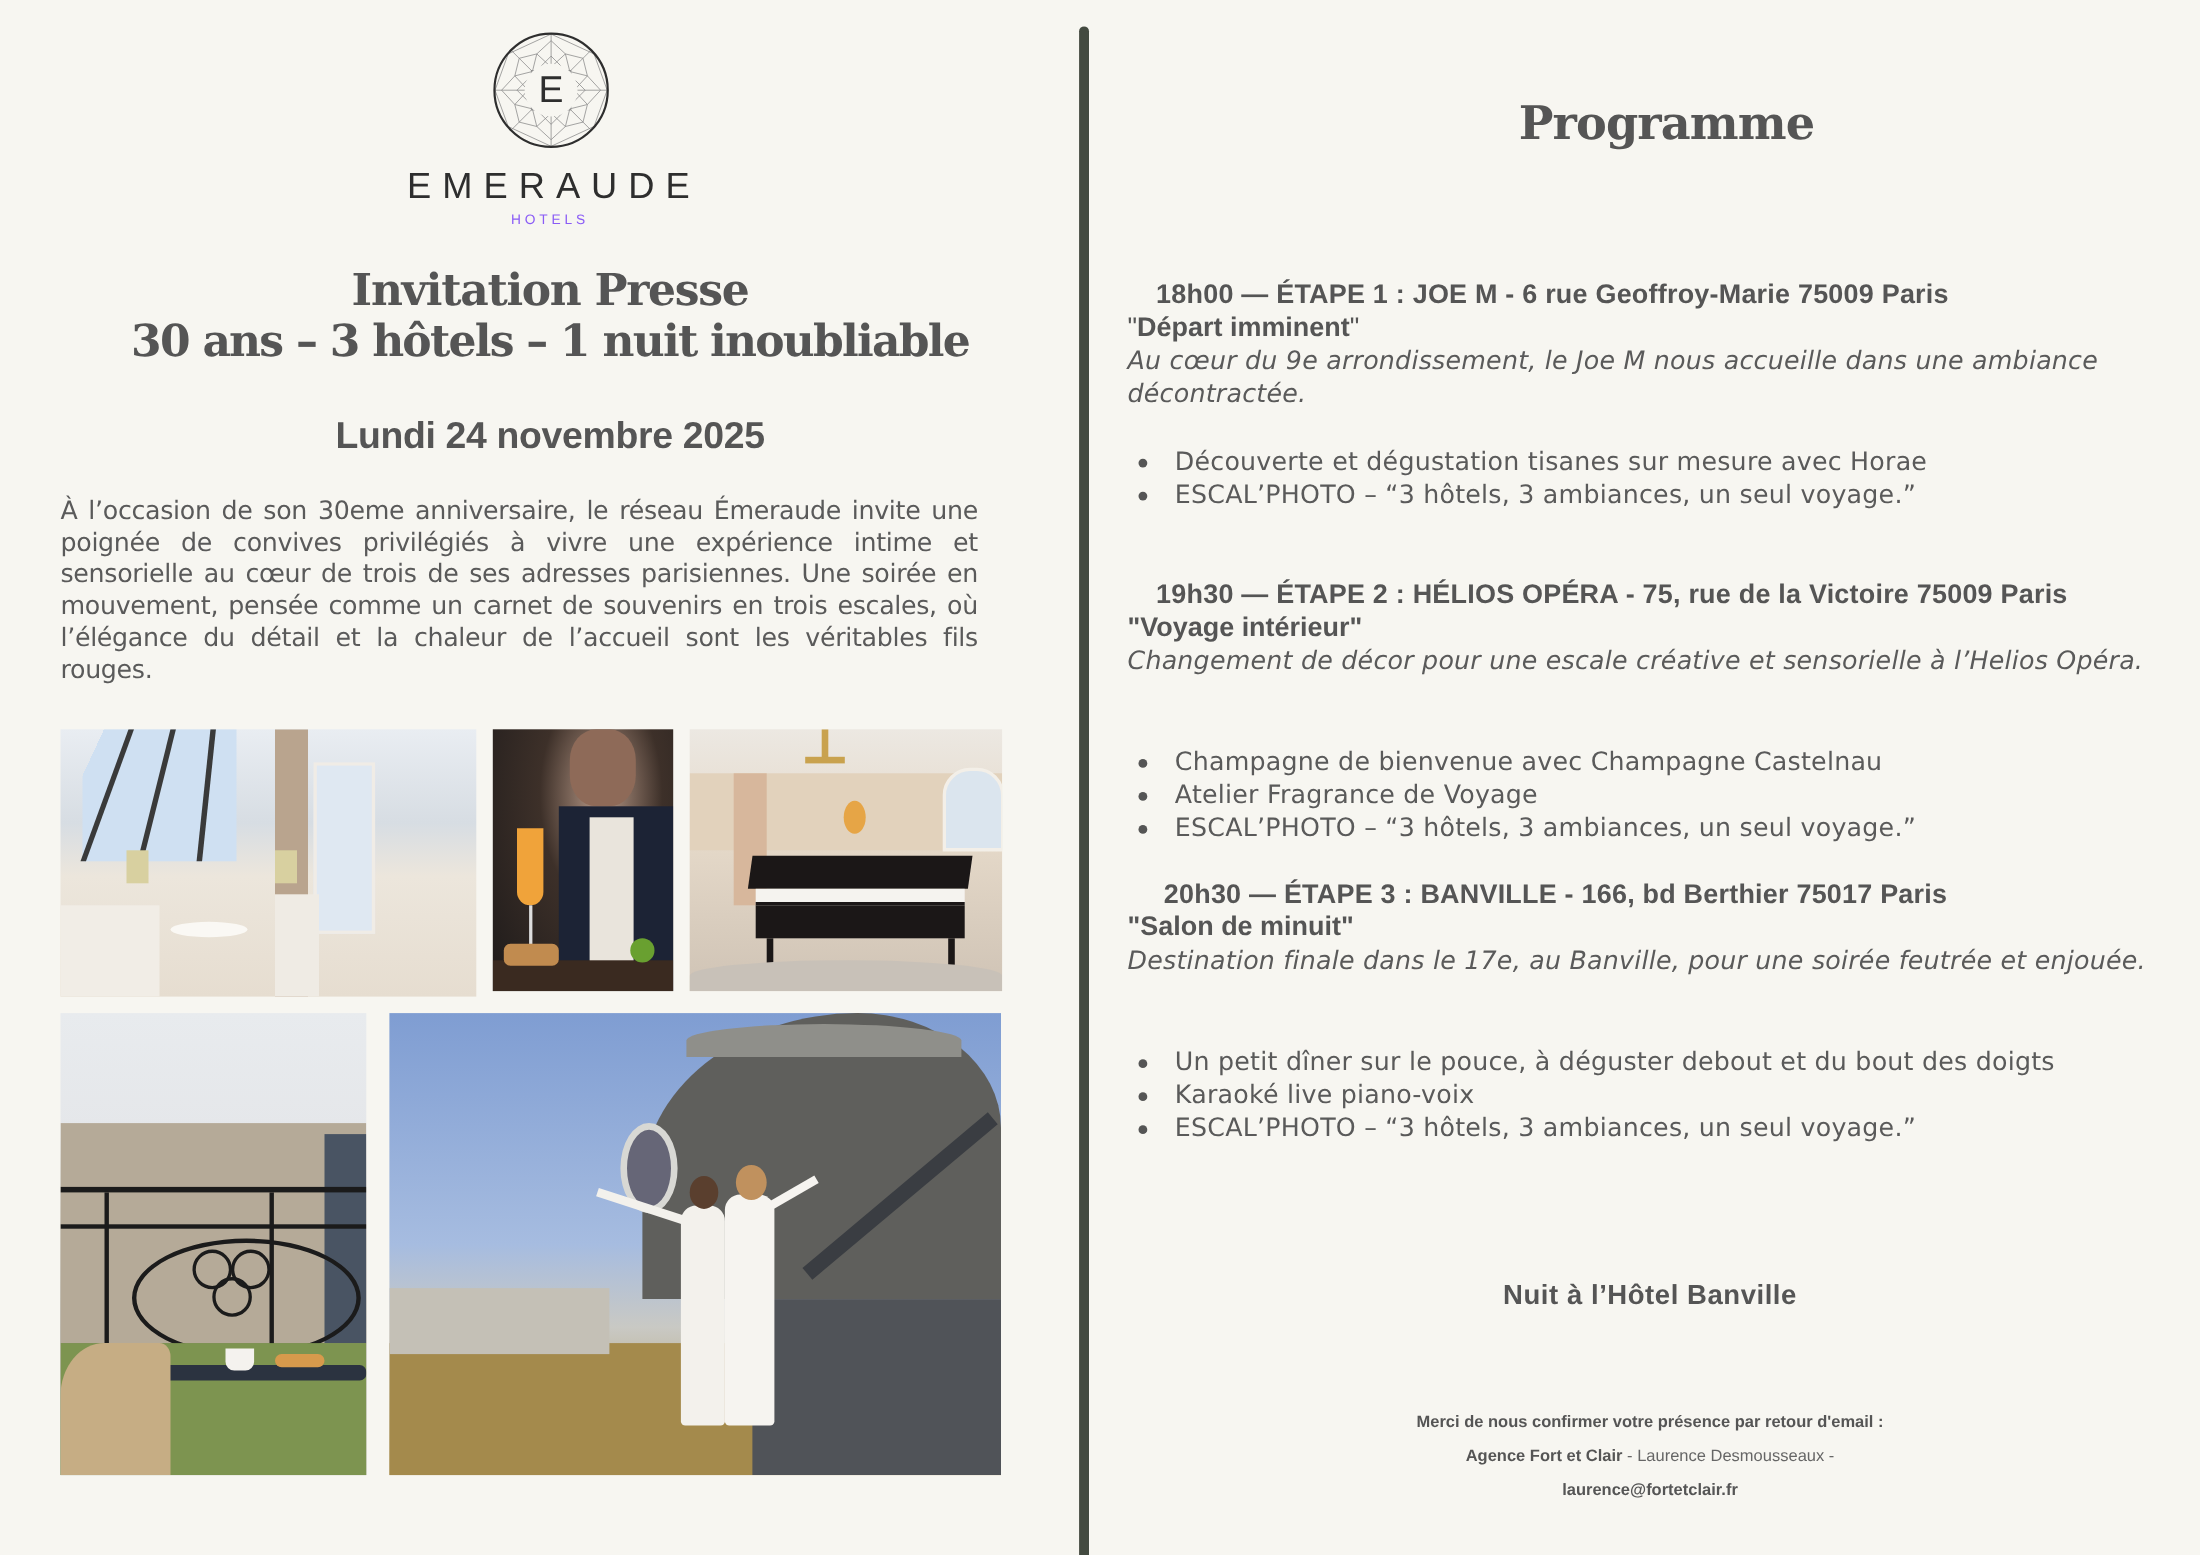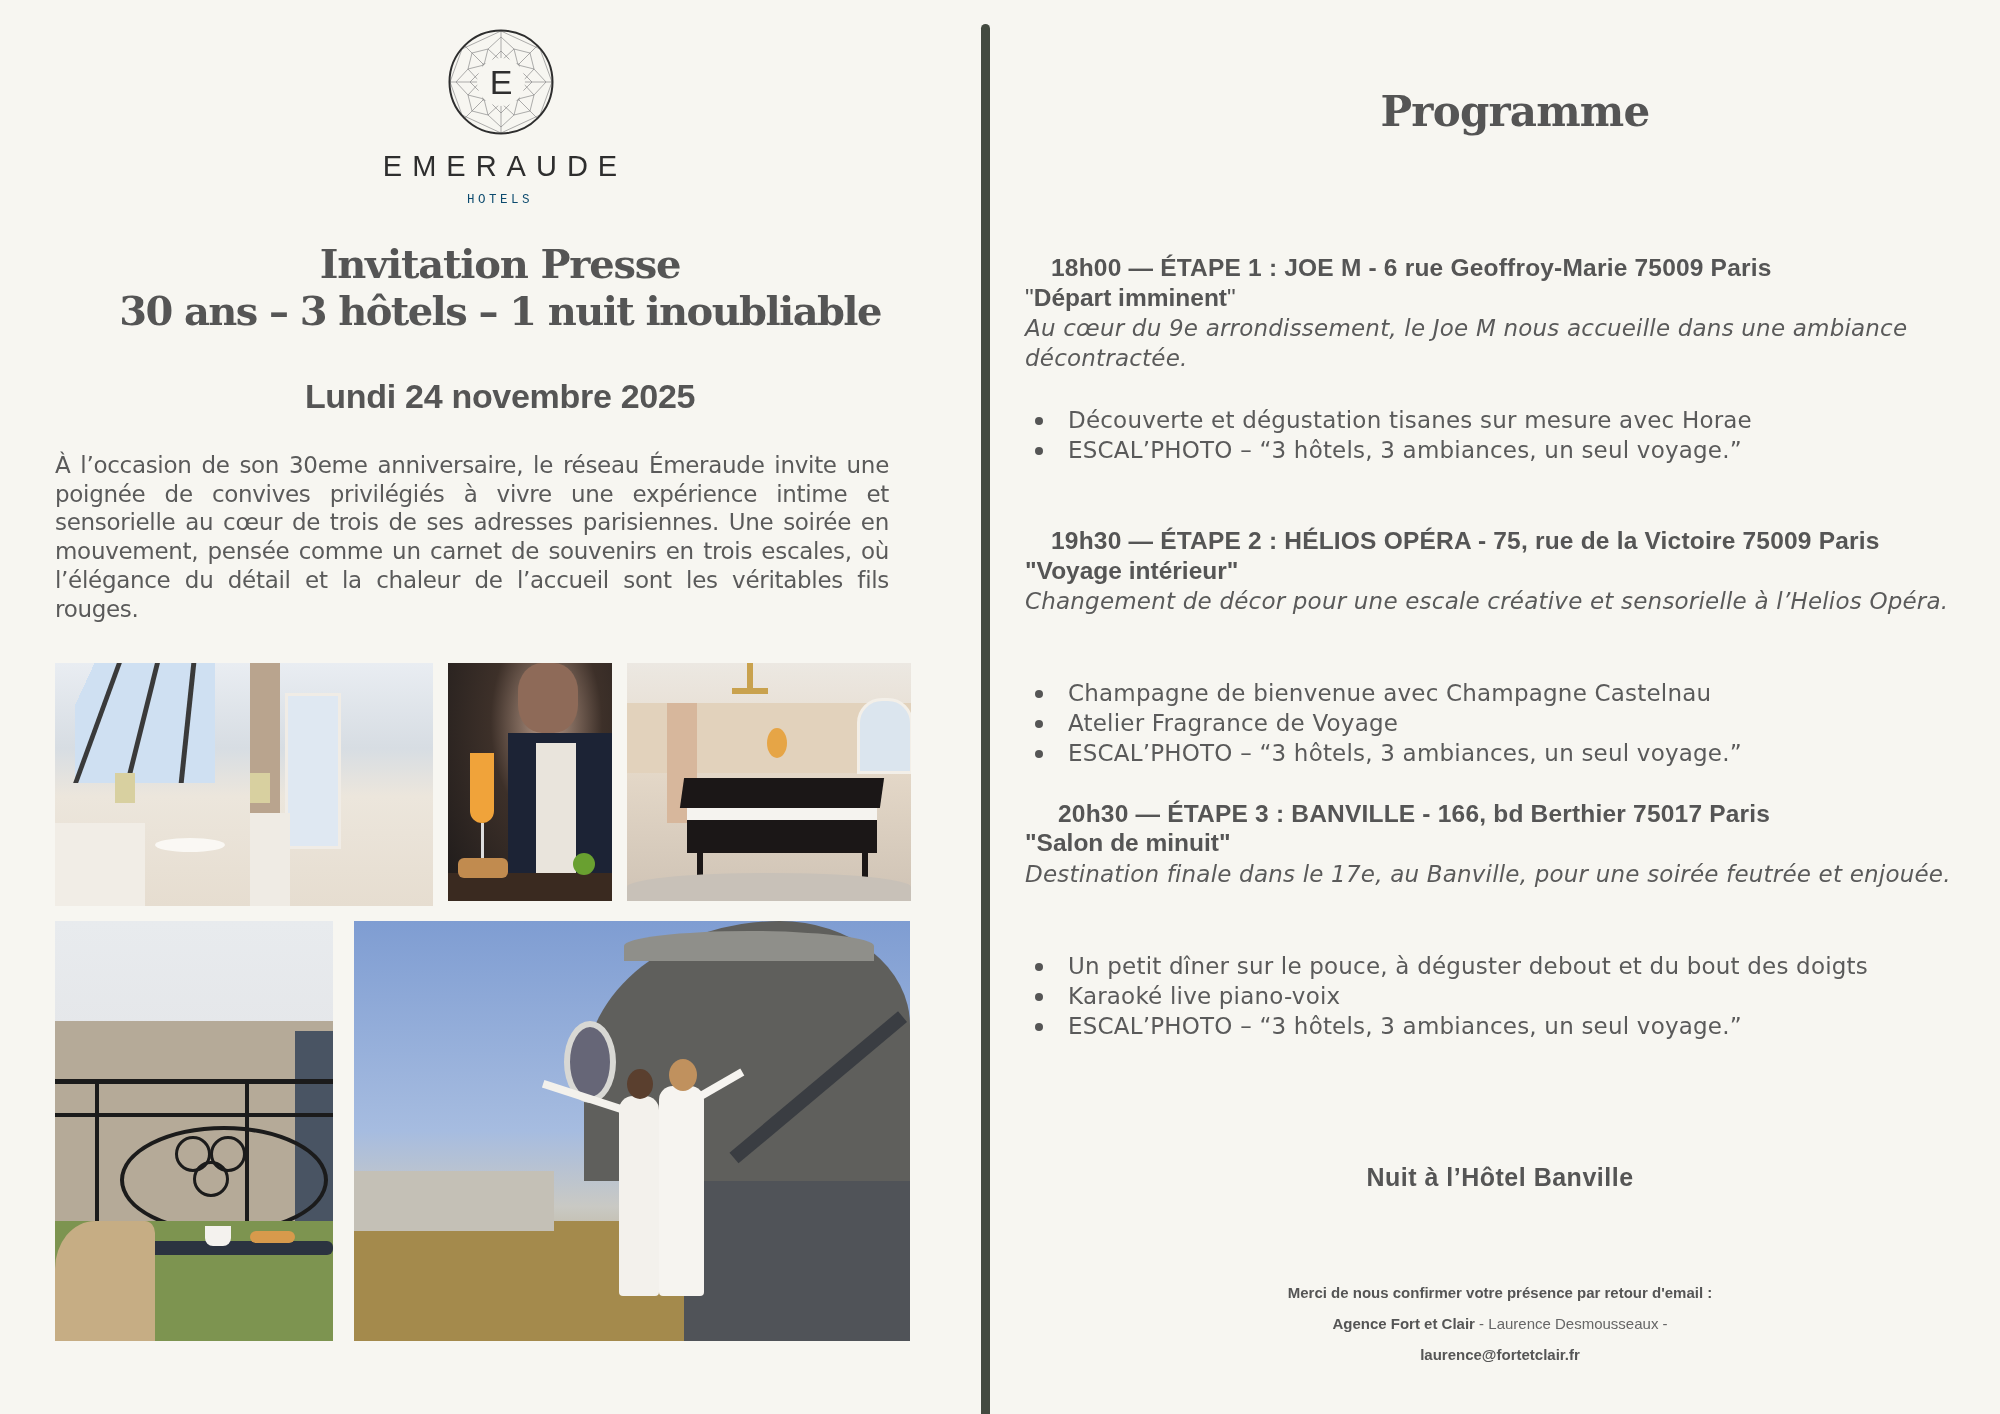--- a/index.html
+++ b/index.html
@@ -7,24 +7,24 @@
     width:2000px; height:1414px; overflow:hidden; position:relative;
     background:#f7f6f1; color:#555555;
     font-family:"DejaVu Sans", sans-serif;
   }
   .abs { position:absolute; }
   .serif { font-family:"DejaVu Serif", serif; font-weight:bold; color:#555555; }
   .center { text-align:center; }
 
   
   #logo-circle { left:448px; top:29px; width:106px; height:106px; }
-  #wordmark { left:360px; top:150px; width:280px; text-align:center;
-    font-family:"Liberation Sans", sans-serif; font-size:29px; letter-spacing:10px; color:#2e2e2e; padding-left:10px; box-sizing:border-box; }
+  #wordmark { left:360px; top:150px; width:280px; text-align:left;
+    font-family:"Liberation Sans", sans-serif; font-size:33px; letter-spacing:10px; color:#2e2e2e; padding-left:10px; box-sizing:border-box; }
   #wordmark-sub { left:440px; top:193px; width:120px; text-align:center;
-    font-family:Liberation Mono, monospace; font-size:12.5px; letter-spacing:3.5px; color:#0c4a6e; }
+    font-family:Liberation Sans, sans-serif; font-size:12.5px; letter-spacing:3.5px; color:#8b5cf6; }
 
   #title1 { left:55px; top:240px; width:890px; font-size:40px; line-height:48px; letter-spacing:-1.2px; }
   #title2 { left:55px; top:287px; width:890px; font-size:40px; line-height:48px; letter-spacing:-1.6px; }
   #date { left:55px; top:375px; width:890px; font-family:"Liberation Sans", sans-serif; font-weight:bold; font-size:34px; line-height:42px; color:#555; letter-spacing:-0.3px; }
 
   #intro { left:55px; top:451px; width:834px; font-size:23px; line-height:28.7px; text-align:justify;
     text-align-last:left; color:#5a5a5a; font-family:"DejaVu Sans", sans-serif; font-weight:normal; letter-spacing:-0.3px; word-spacing:1px; }
 
   .photo { position:absolute; overflow:hidden; }
   #photo-1 { left:55px; top:663px; width:378px; height:243px;

